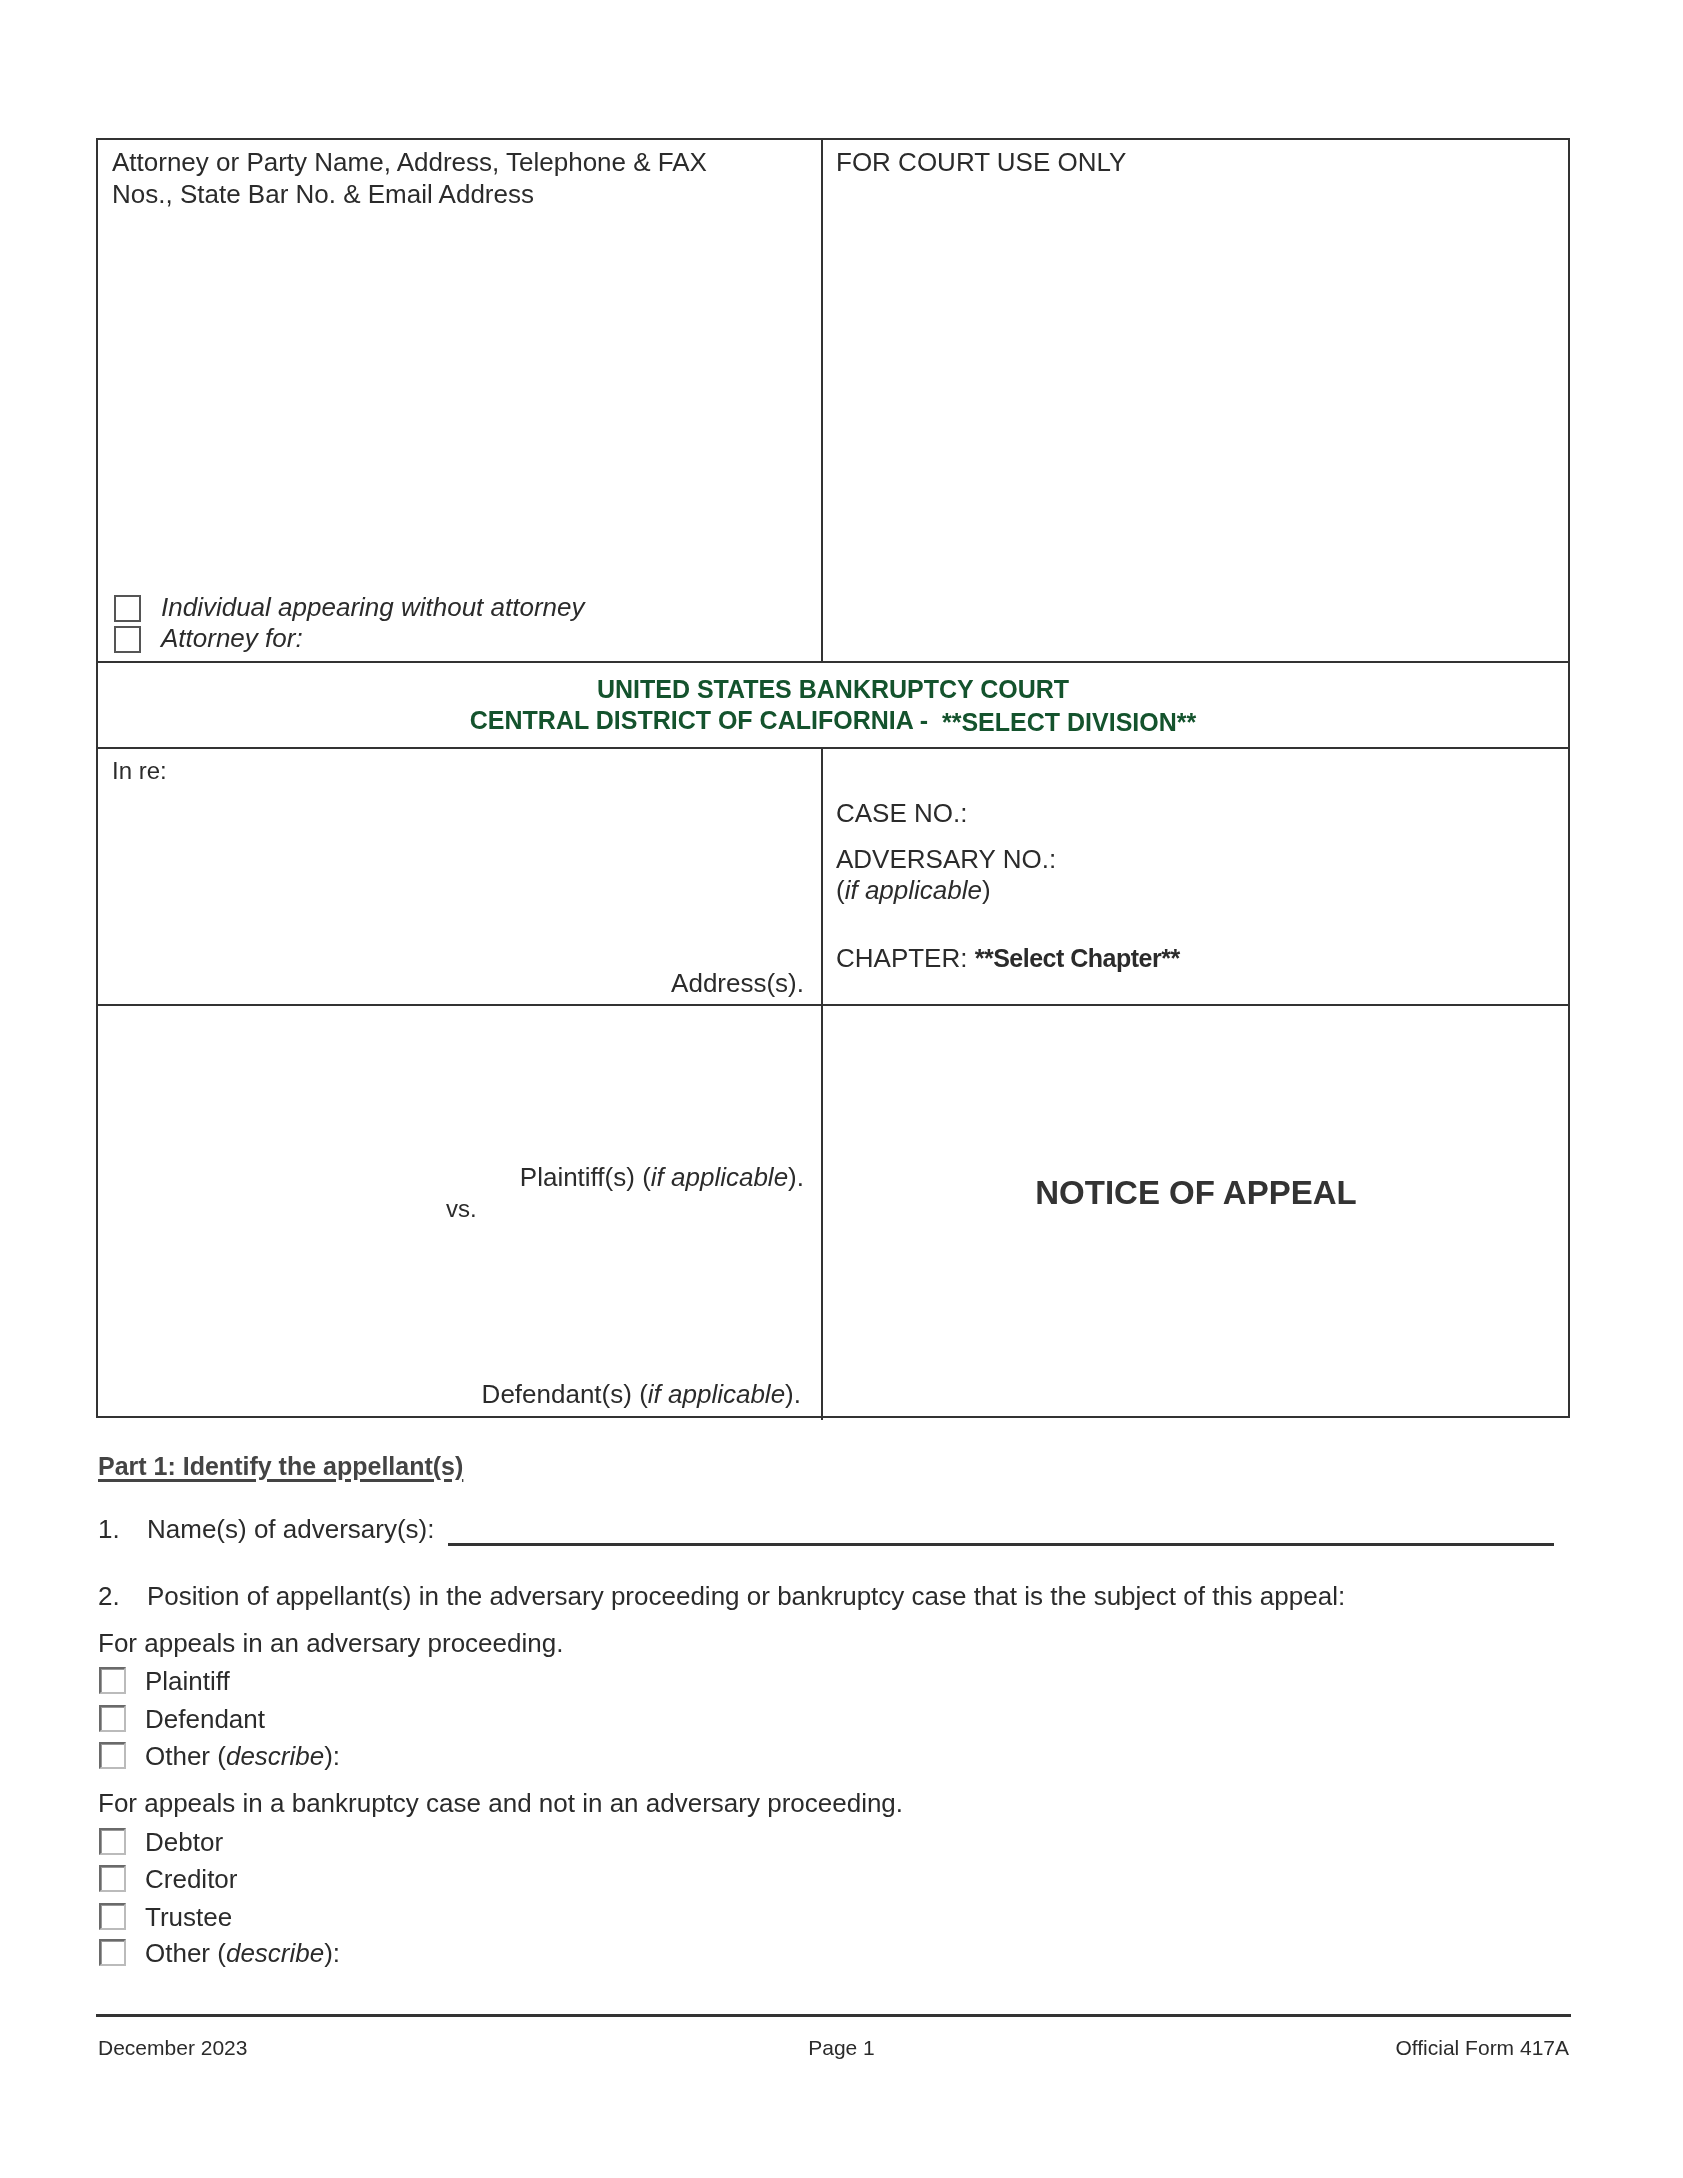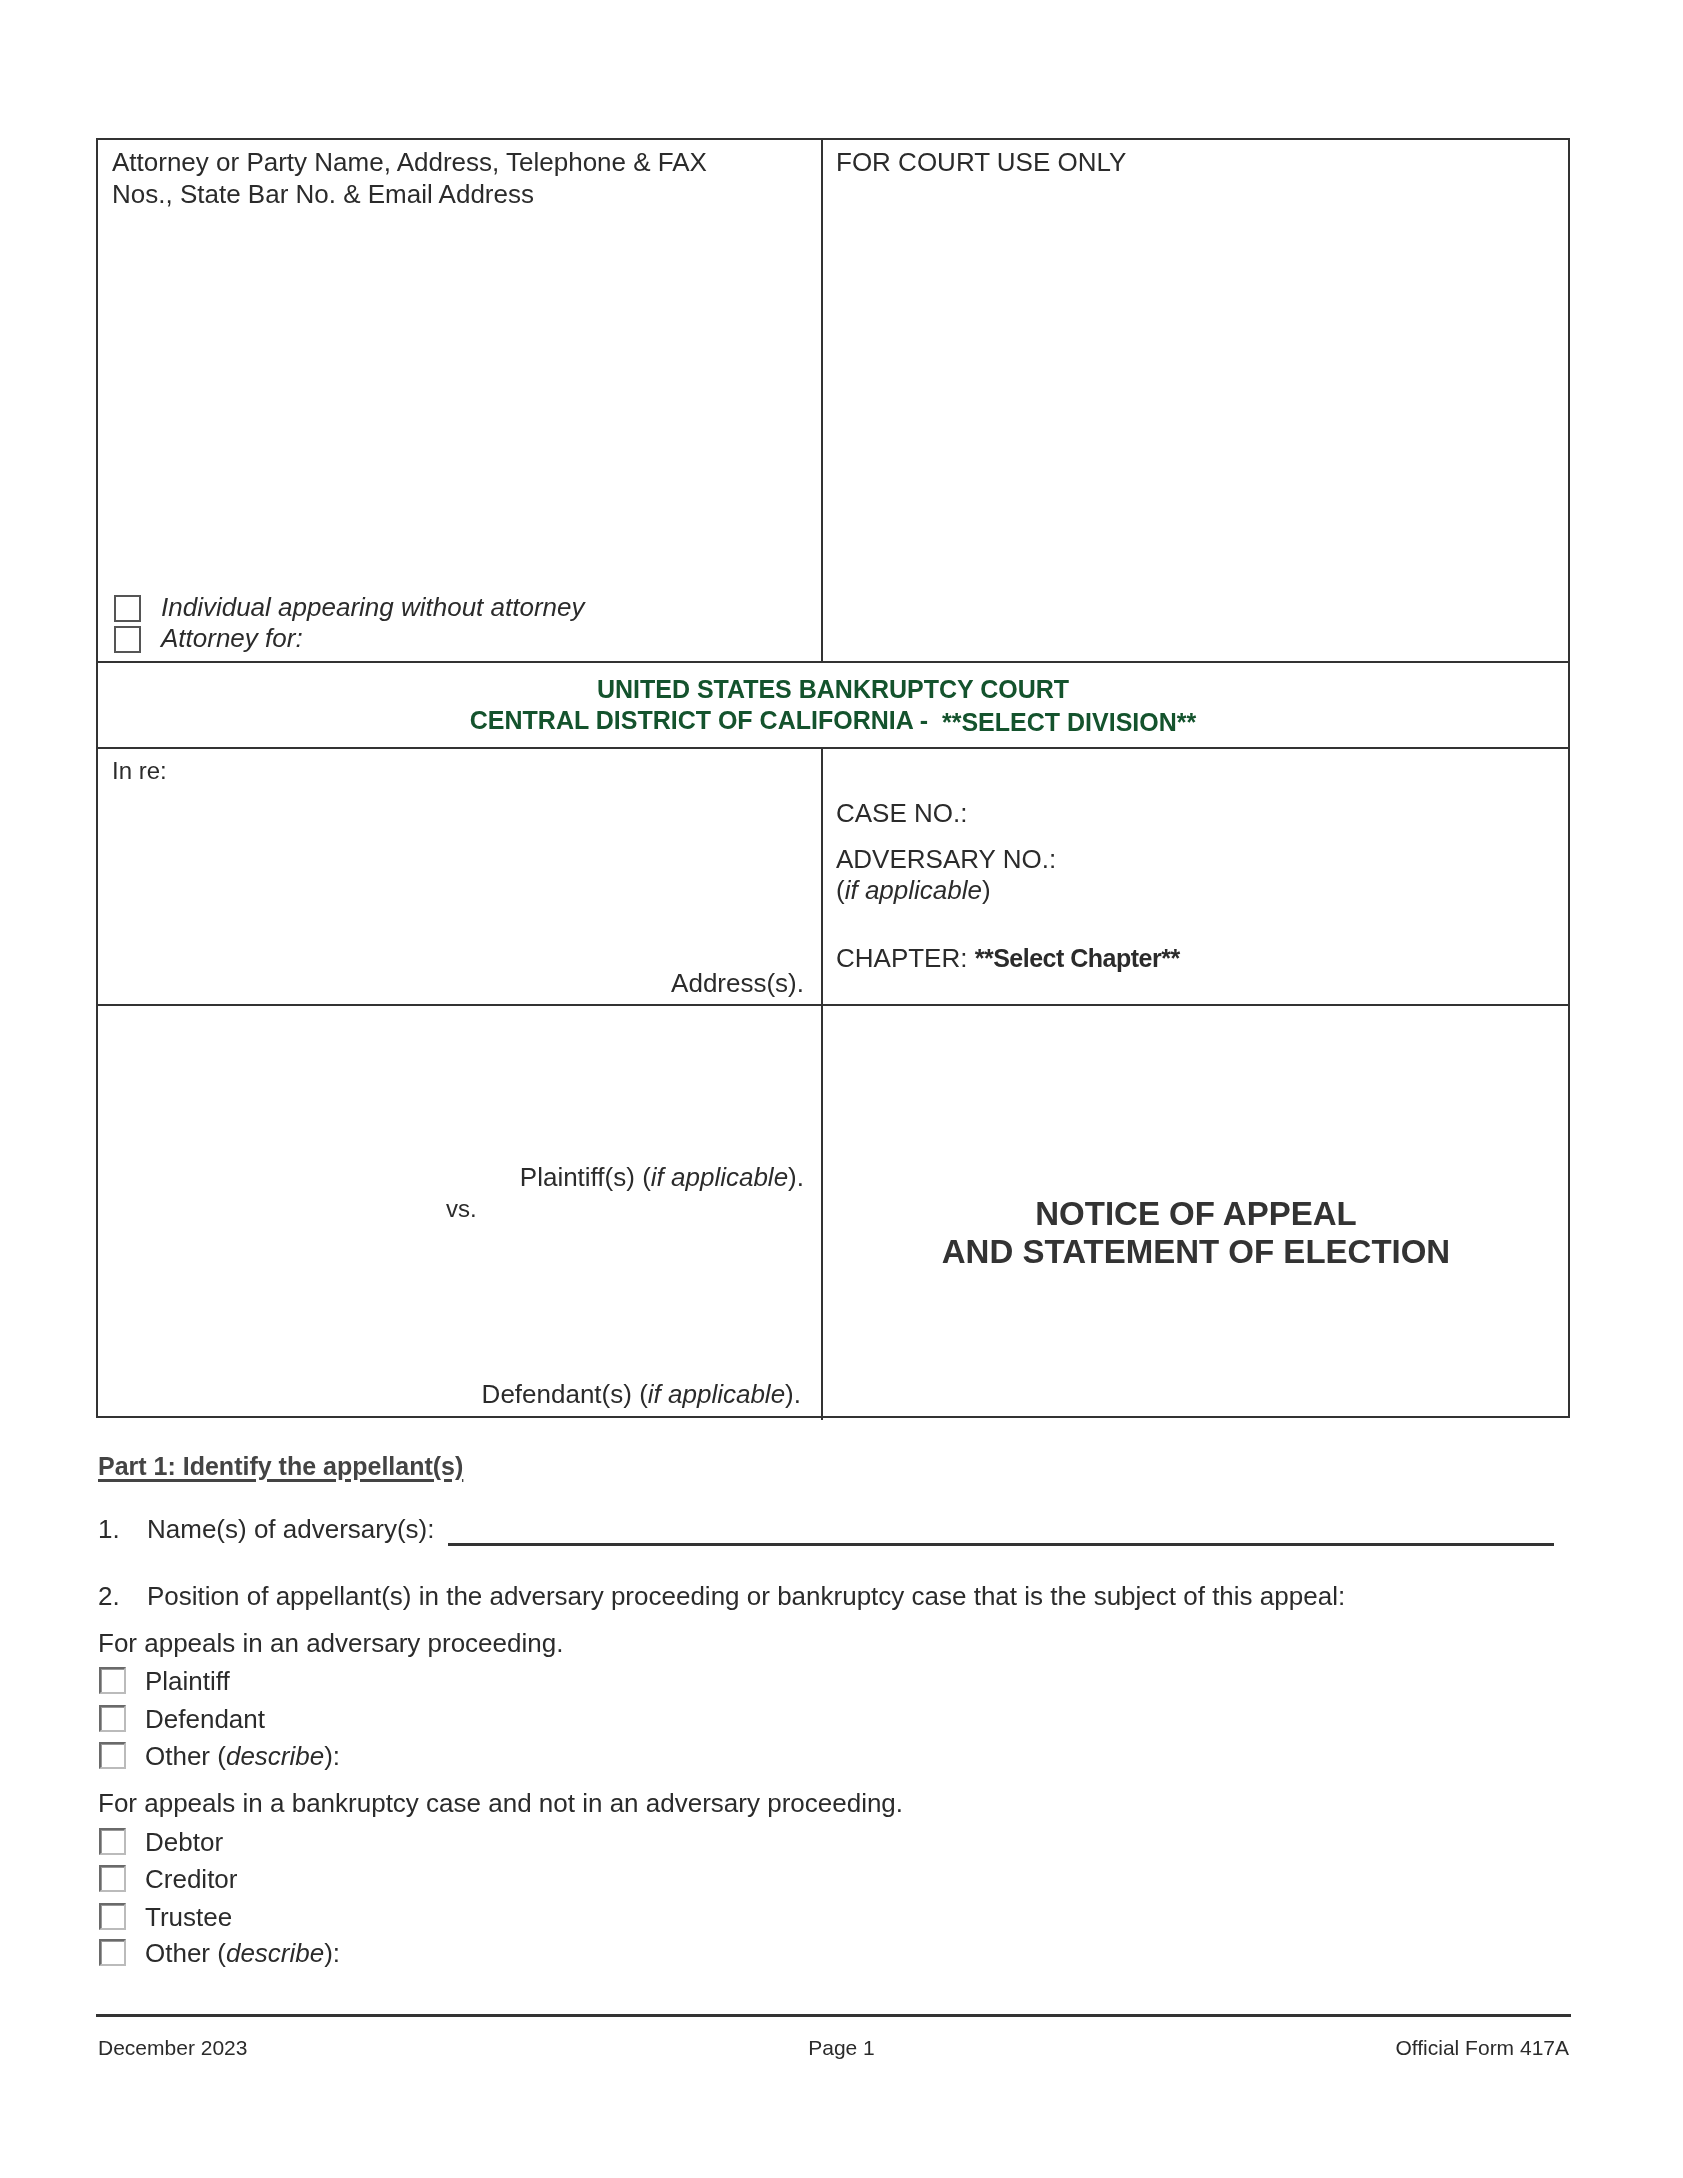--- a/index.html
+++ b/index.html
@@ -10,21 +10,21 @@
   .hline { position: absolute; left: 0; right: 0; height: 0; border-top: 2.5px solid #333; }
   .vline { position: absolute; width: 0; border-left: 2.5px solid #333; }
   .t26 { font-size: 26px; line-height: 32px; }
   .t24 { font-size: 24px; line-height: 30px; }
   .t22 { font-size: 21px; line-height: 26px; }
   .ital { font-style: italic; }
   .bold { font-weight: bold; }
   .cb { position: absolute; width: 27px; height: 27px; border: 2px solid #555; background: #fff; }
   .cb.shadow { border-color: #6a6a6a; box-shadow: inset 1px 1px 0 #999; border-right-color: #bbb; border-bottom-color: #bbb; }
   .court-head { position: absolute; left: 0; right: 0; text-align: center; font-weight: bold; font-size: 25px; line-height: 32px; color: #14532d; }
-  .title-block { position: absolute; text-align: center; font-weight: bold; font-size: 33px; line-height: 38px; color: #333; margin-top: 21px; }
+  .title-block { position: absolute; text-align: center; font-weight: bold; font-size: 33px; line-height: 38px; color: #333; }
   .underline-field { position: absolute; height: 0; border-top: 3px solid #333; }
   .footer-rule { position: absolute; left: 96px; width: 1475px; top: 2014px; border-top: 3px solid #333; }
   .part-heading { font-weight: bold; text-decoration: underline; text-decoration-thickness: 3px; text-underline-offset: 4px; }
 </style>
 </head>
 <body>
 
 <div class="caption-table">
 
   <div class="hline" style="top:521px;"></div>
@@ -67,21 +67,20 @@
   </div>
 
   <div class="abs" style="left:14px; top:881px; width:693px; height:188px;"></div>
   <div class="abs t26" style="right:764px; top:1021px;"><span>Plaintiff(s) (</span><span class="ital">if applicable</span><span>).</span></div>
   <div class="abs t24" style="left:348px; top:1054px;">vs.</div>
   <div class="abs" style="left:14px; top:1089px; width:693px; height:139px;"></div>
   <div class="abs t26" style="right:767px; top:1238px;"><span>Defendant(s) (</span><span class="ital">if applicable</span><span>).</span></div>
 
   <div class="title-block" style="left:726px; right:0; top:1034px;">
     <div>NOTICE OF APPEAL</div>
-    <div>AND STATEMENT OF ELECTION</div>
   </div>
 </div>
 
 <div class="abs t26 part-heading" style="left:98px; top:1450px; font-size:25px; color:#444;">Part 1:  Identify the appellant(s)</div>
 
 <div class="abs t26" style="left:98px; top:1513px;">1.</div>
 <div class="abs t26" style="left:147px; top:1513px;">Name(s) of adversary(s):</div>
 <div class="underline-field" style="left:448px; width:1106px; top:1543px;"></div>
 <div class="abs t26" style="left:455px; top:1513px; width:1089px;"></div>
 

